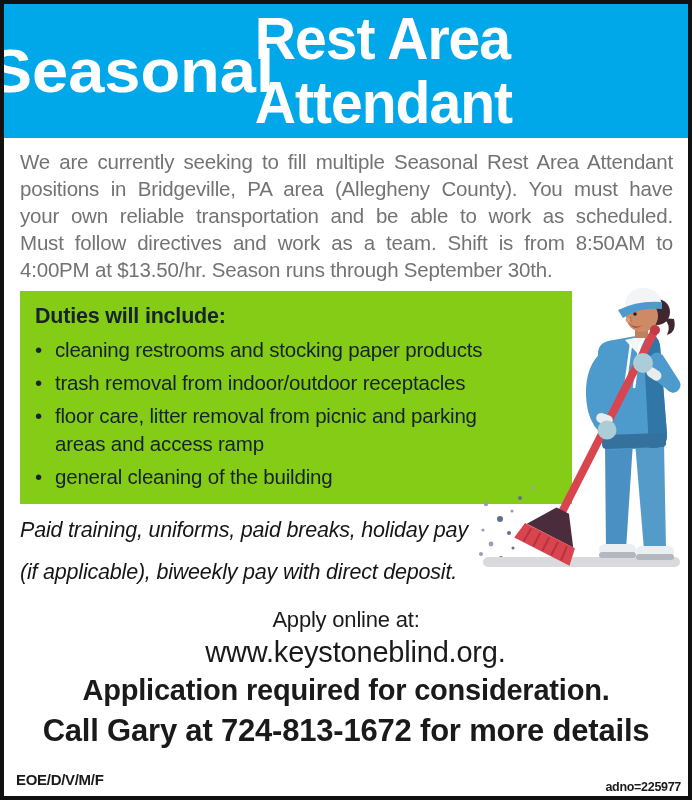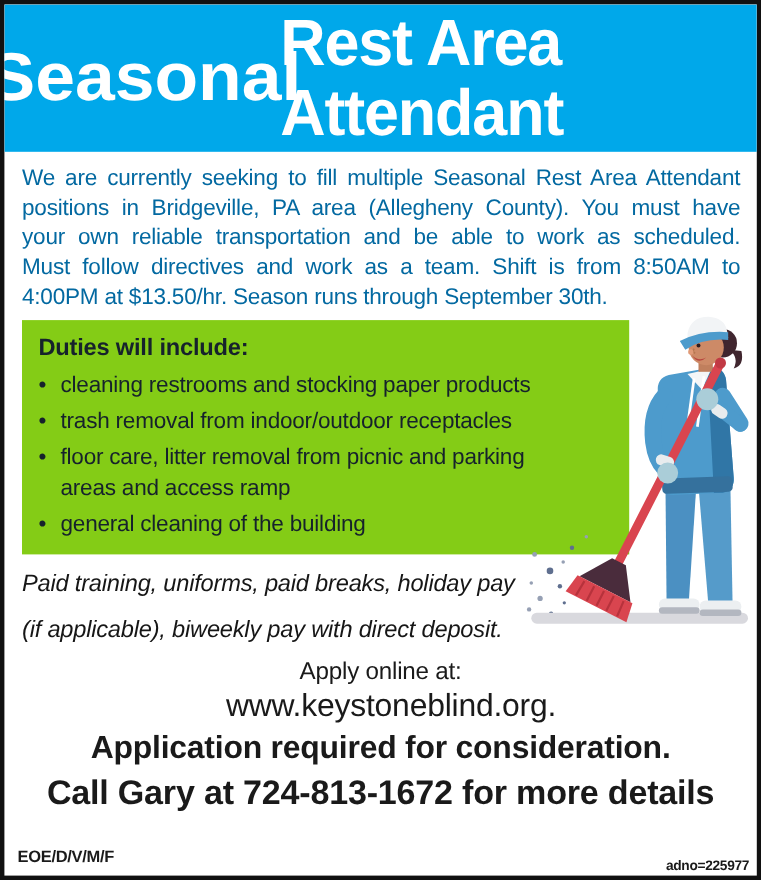--- a/index.html
+++ b/index.html
@@ -20,21 +20,21 @@
     height:134px;
     background:#00a8ea;
     display:flex; flex-direction:row;
     align-items:center; justify-content:center;
     color:#ffffff; font-weight:700;
   }
   .hdr .t1 { font-size:58px; line-height:60px; letter-spacing:0; transform:scale(1.12,1.06); }
   .hdr .t2 { font-size:56px; line-height:60px; letter-spacing:-1px; transform:scale(1.02,1.06); }
 
   
-  .intro { margin:10px 15px 8px 16px; font-size:20.5px; line-height:27px; color:#0369a1; }
+  .intro { margin:10px 15px 8px 16px; font-size:20.5px; line-height:27px; color:#737373; }
   .jline { text-align:justify; text-align-last:justify; }
   .jline.last { text-align:left; text-align-last:left; }
 
   
   .duties {
     margin:3px 0 0 16px;
     width:552px;
     background:#84cc16;
     padding:10px 14px 13px 15px;
   }
@@ -42,21 +42,21 @@
   .duties .item { display:flex; margin-top:5px; font-size:20.5px; line-height:28px; color:#16222c; }
   .duties .blt { flex:none; width:20px; }
   .duties .btxt { flex:1; }
   .duties .item.wrap2 .btxt { max-width:452px; }
 
   
   .benefits { margin:11px 0 0 16px; font-style:italic; font-size:21.5px; line-height:29.5px; color:#161616; }
   .benefits .short { max-width:474px;margin-top:12px; }
 
   
-  .apply { text-align:center; margin-top:9px; }
+  .apply { text-align:center; margin-top:19px; }
   .apply .a1 { font-size:22px; line-height:27px; }
   .apply .a2 { font-size:29px; line-height:38px;padding-left:19px; }
   .apply .a3 { font-size:29px; line-height:39px; font-weight:700; }
   .apply .a4 { font-size:31px; line-height:41px; font-weight:700; }
 
   
   .eoe  { position:absolute; left:12px;  bottom:8px; font-size:15px; font-weight:700; letter-spacing:-0.3px; }
   .adno { position:absolute; right:7px; bottom:2px; font-size:12.5px; font-weight:700; letter-spacing:-0.3px; }
 
   

